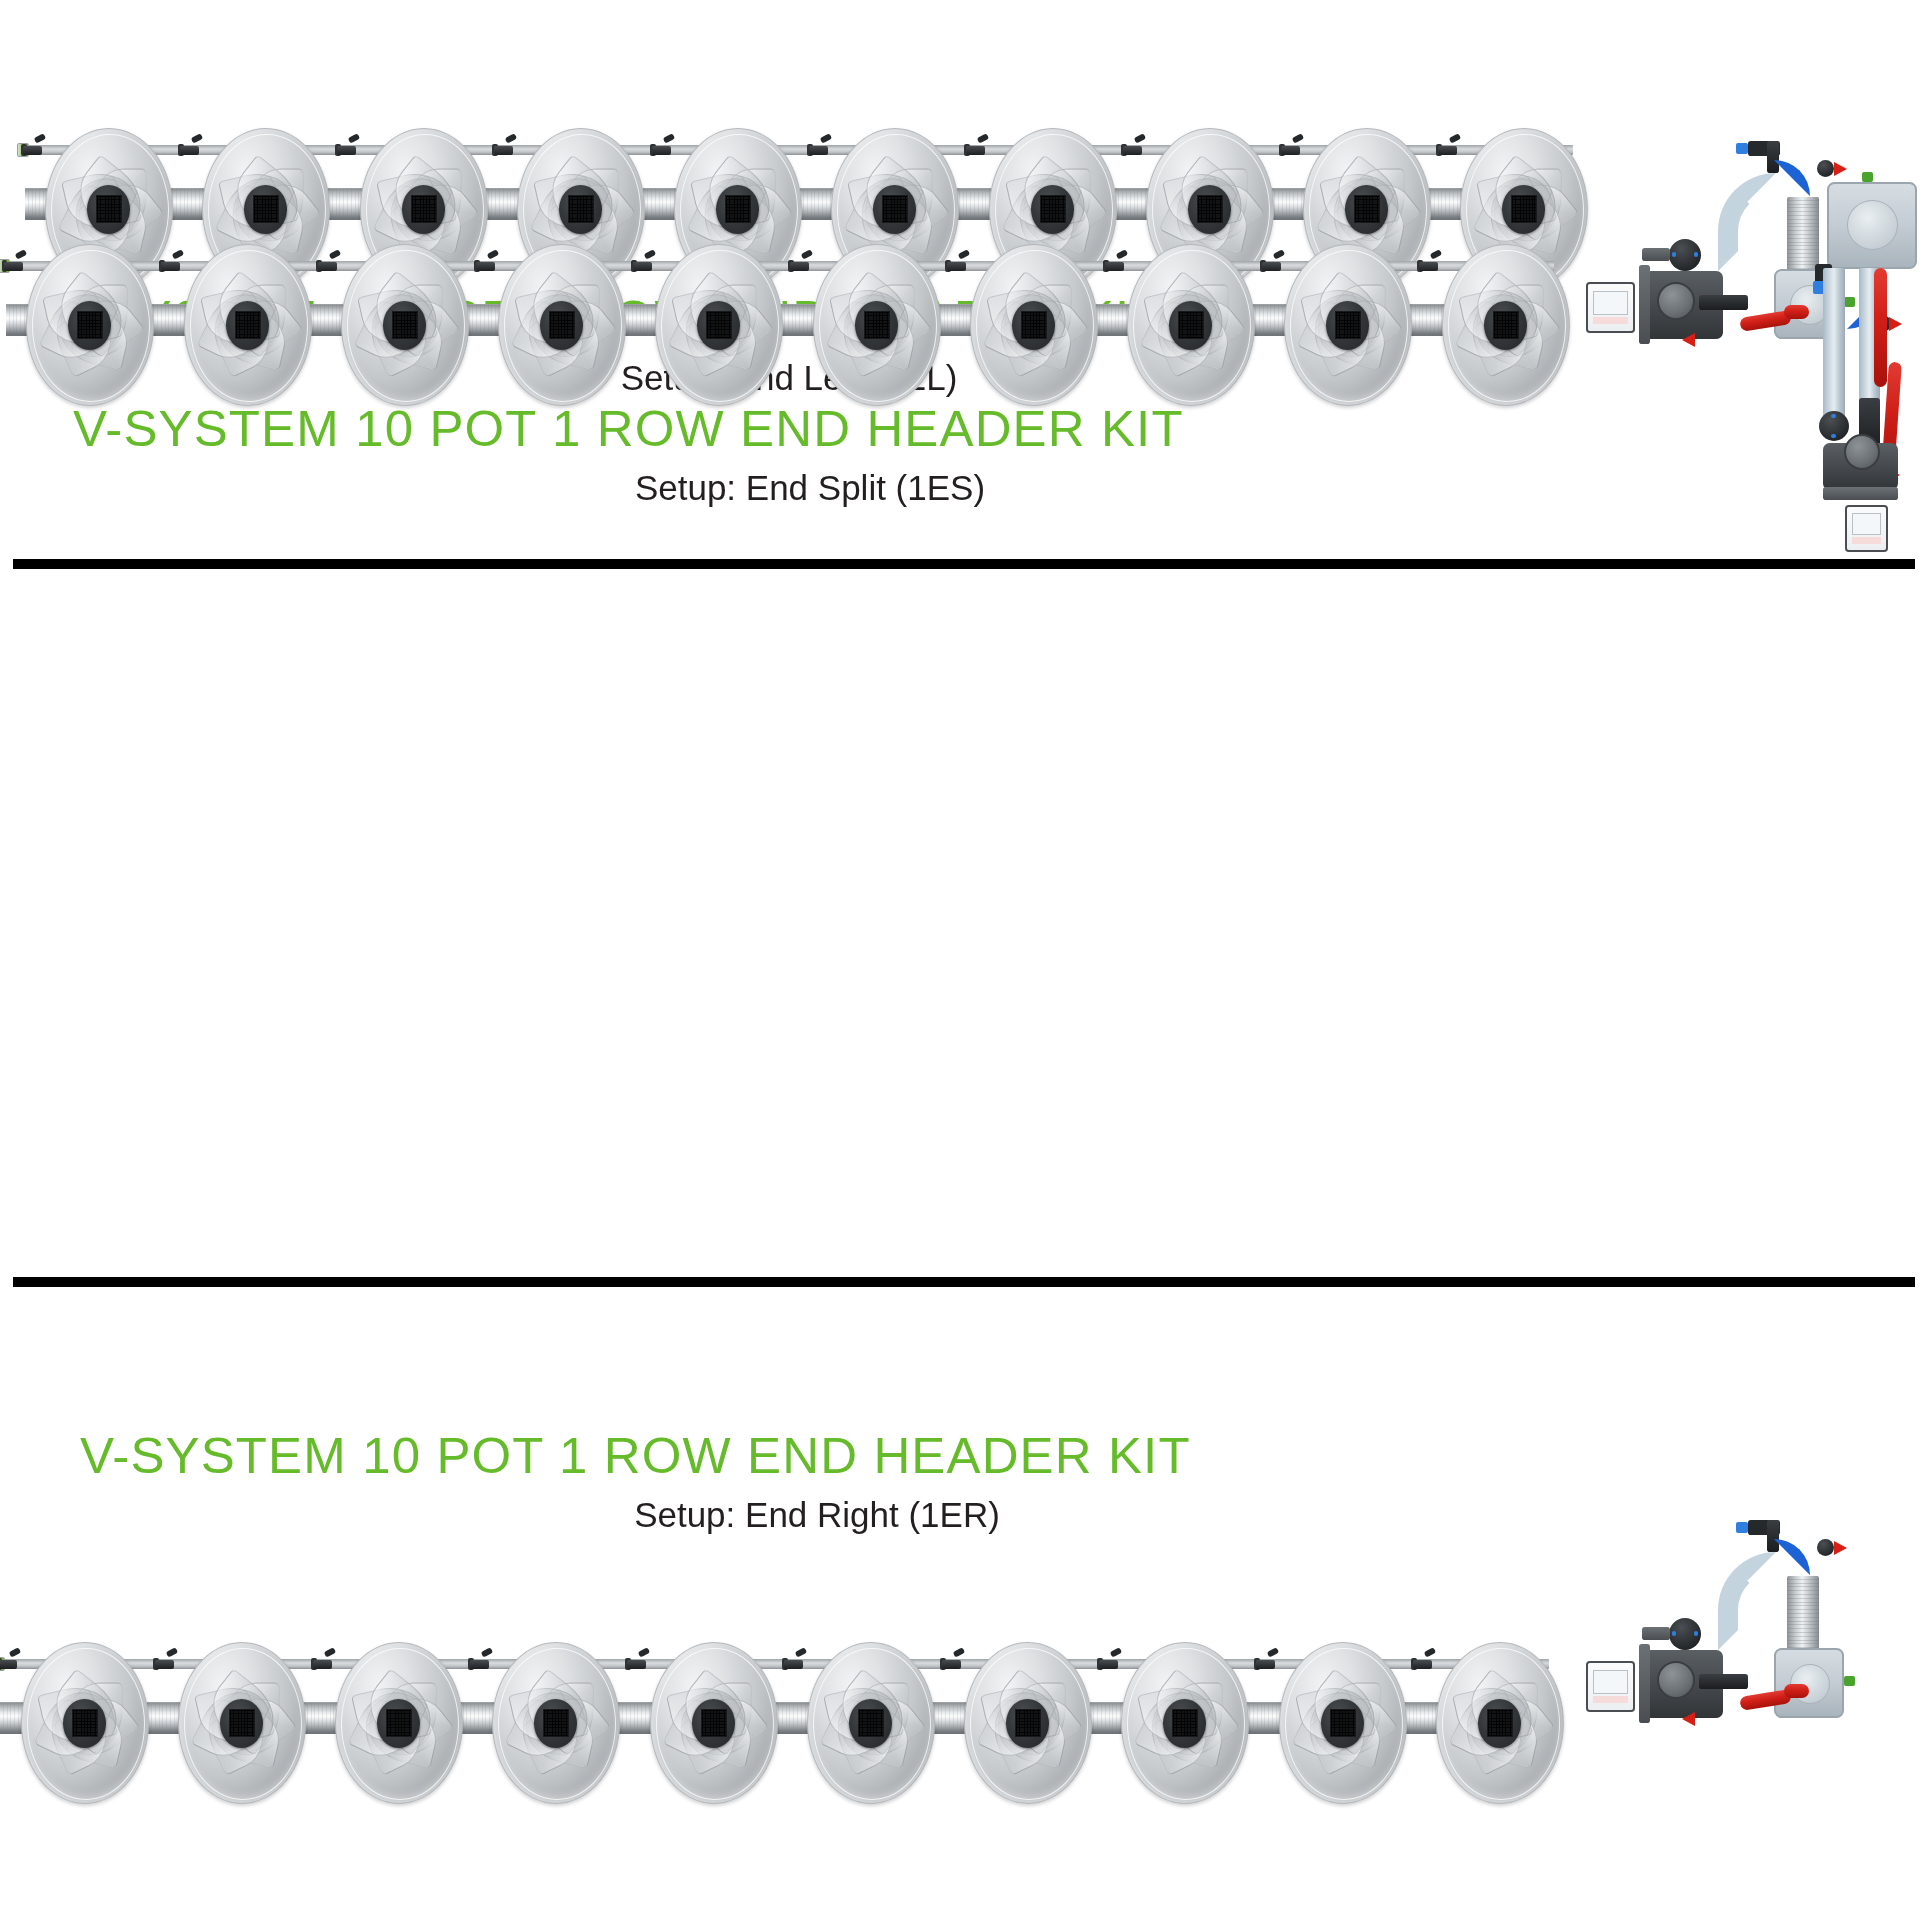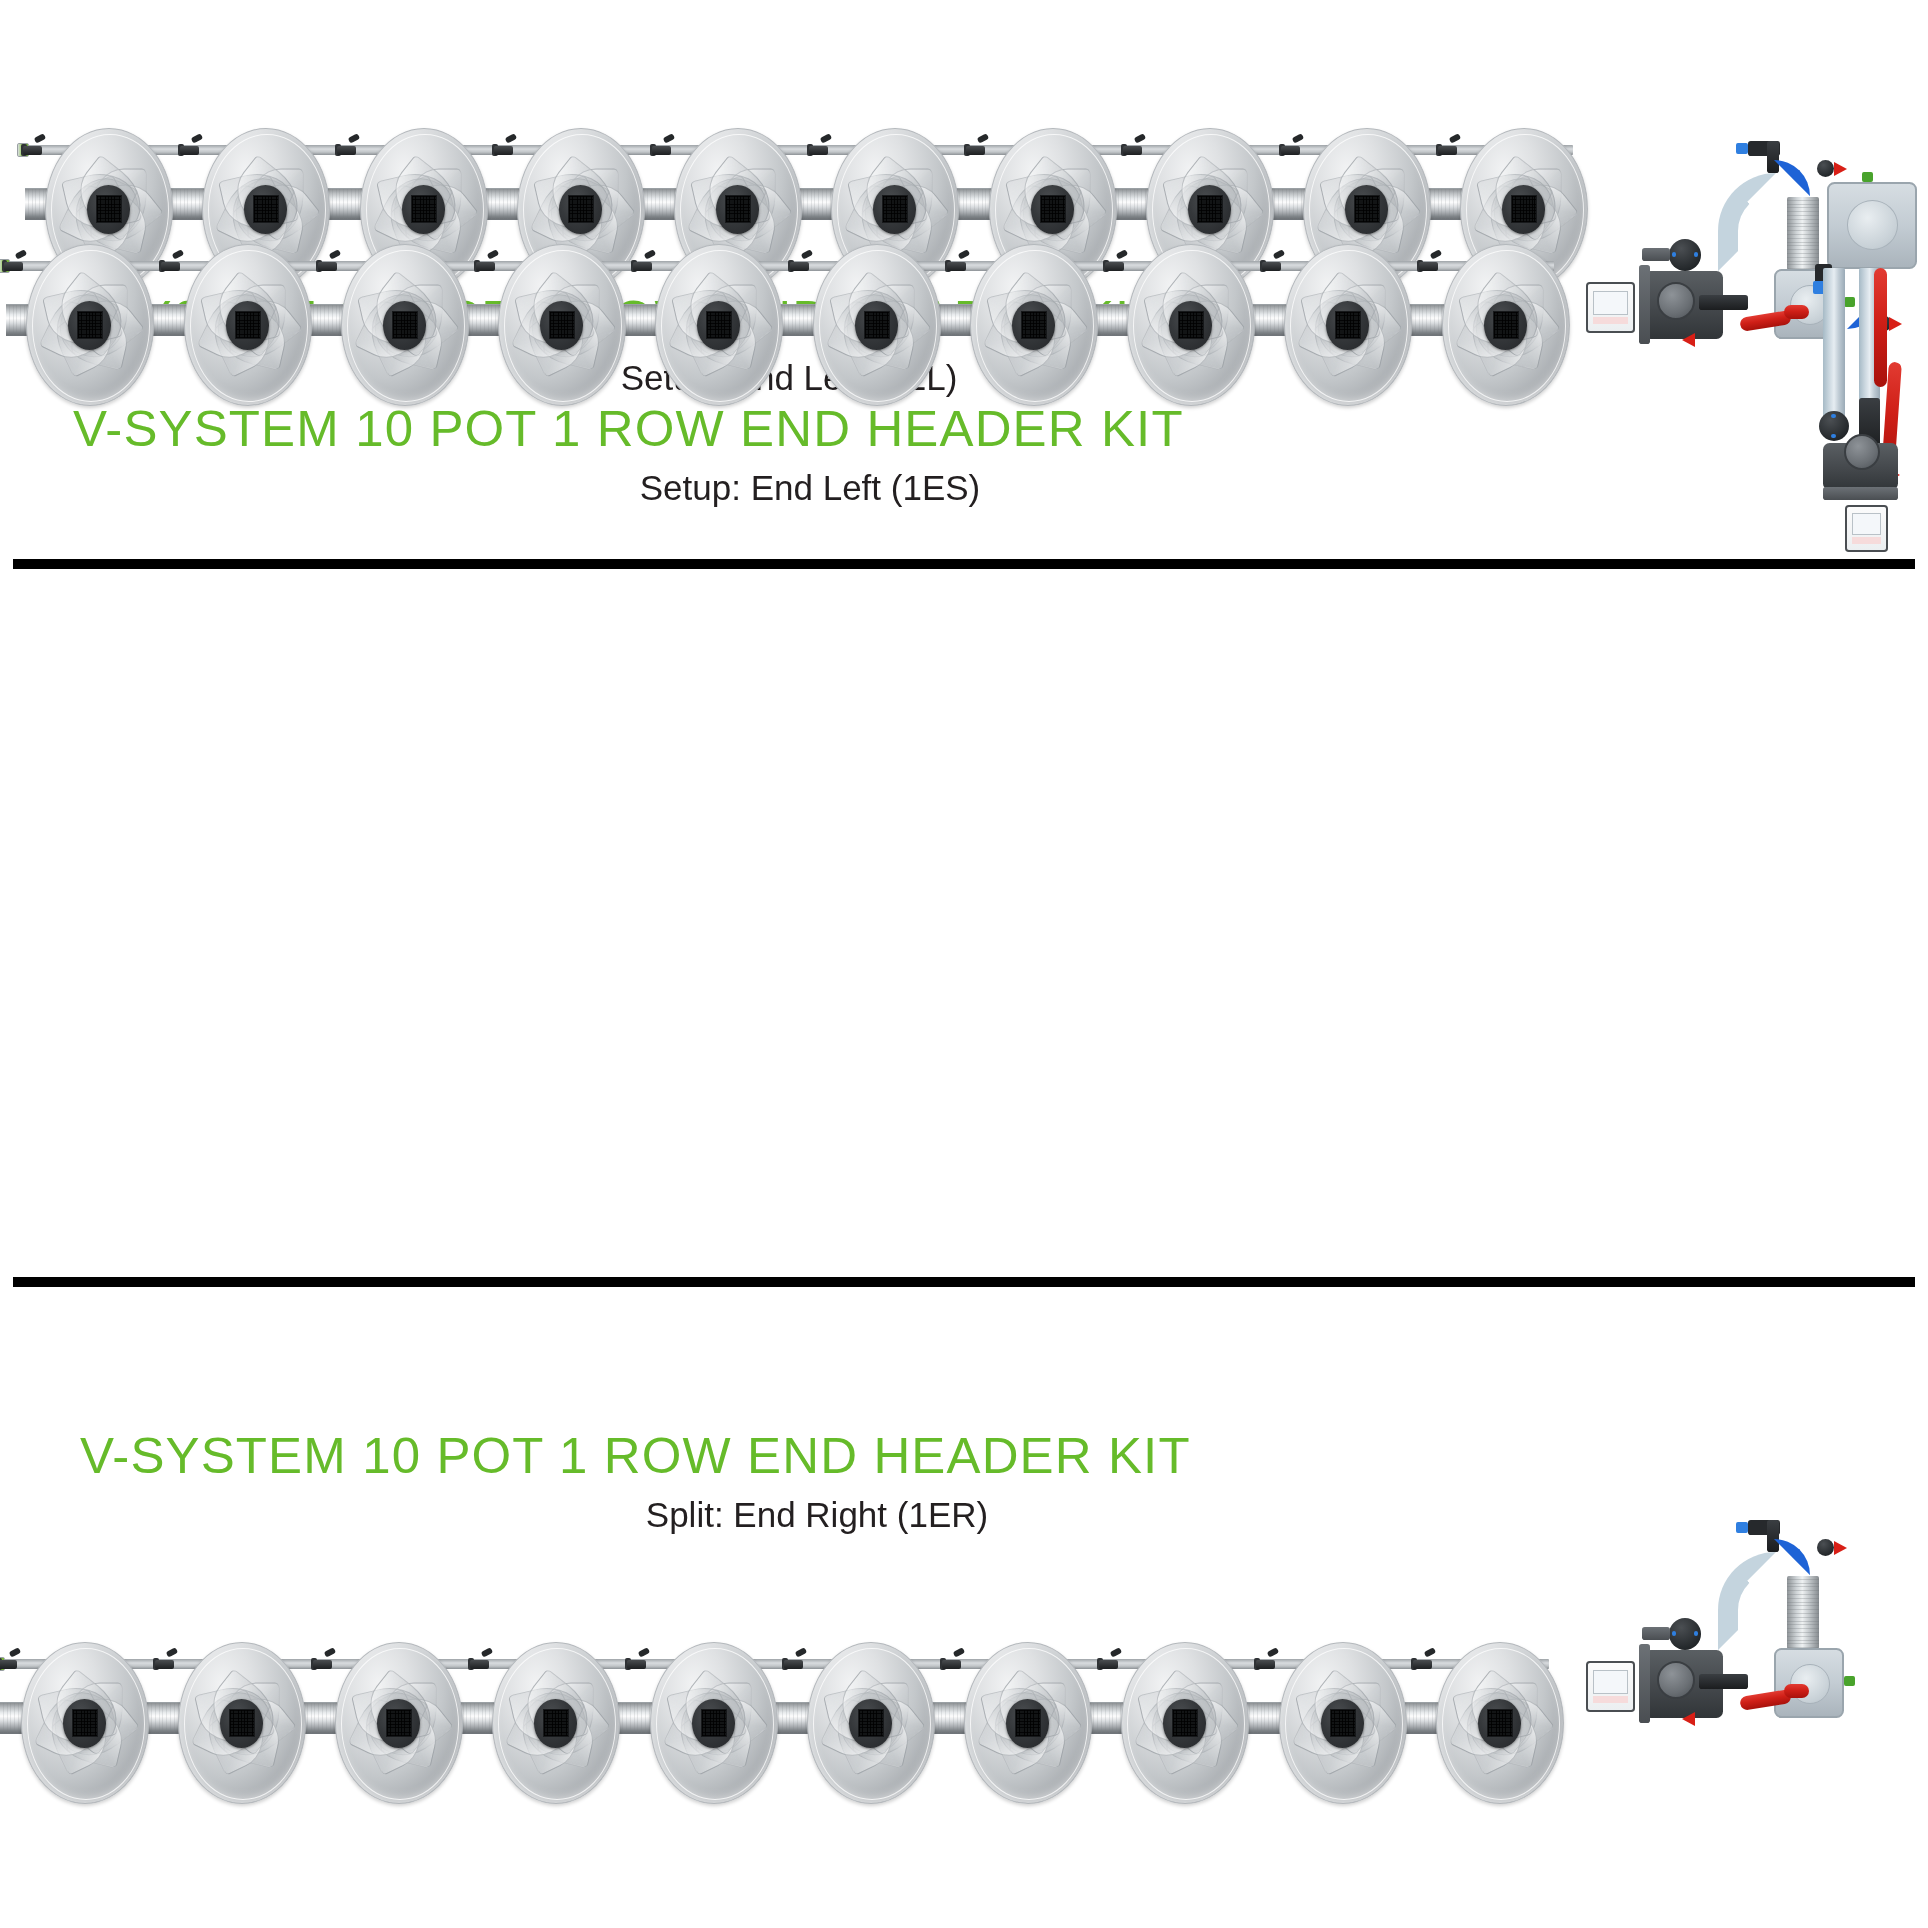--- a/index.html
+++ b/index.html
@@ -759,30 +759,30 @@
     <div class="pump-head" style="left:24.5px; top:260px; width:36px; height:36px;"></div>
     <div class="bracket" style="left:3.8px;  top:313px; width:75px; height:13px;"></div>
 
     <div class="controller" style="left:26px; top:331px; width:43px; height:47px;">
       <div class="screen"></div>
       <div class="screen-bar"></div>
     </div>
   </div>
     <div class="title-block" id="tb-2" style="left: 73px; top: 400px; width: 1474px;">
       <div class="kit-title">V-SYSTEM 10 POT 1 ROW END HEADER KIT</div>
-      <div class="setup-sub" style="width: 1474px;">Setup: End Left (1ES)</div>
+      <div class="setup-sub" style="width: 1474px;">Setup: End Split (1ES)</div>
     </div>
   </section>
 
   <div class="divider" id="div-2" style="top:1277px"></div>
 
   <section class="panel" id="panel-3">
     <div class="title-block" id="tb-3" style="left: 80px; top: 146px; width: 1474px;">
       <div class="kit-title">V-SYSTEM 10 POT 1 ROW END HEADER KIT</div>
-      <div class="setup-sub" style="width: 1474px;">Split: End Right (1ER)</div>
+      <div class="setup-sub" style="width: 1474px;">Setup: End Right (1ER)</div>
     </div>
     <div class="pot-row" id="row-3" style="left: 0px; top: 348px; width: 1928px;">
         <div class="rail-lower" style="left: 0px; width: 1549px;"></div>
         <div class="rail-upper" style="left: 3.8px; width: 1545px;"></div>
         <div class="end-cap" style="left: -7.5px;"></div>
         <div class="dripper" style="left: -3.8px;">
           <div class="d-cap"></div>
           <div class="d-body"></div>
           <div class="d-arm"></div>
         </div>

